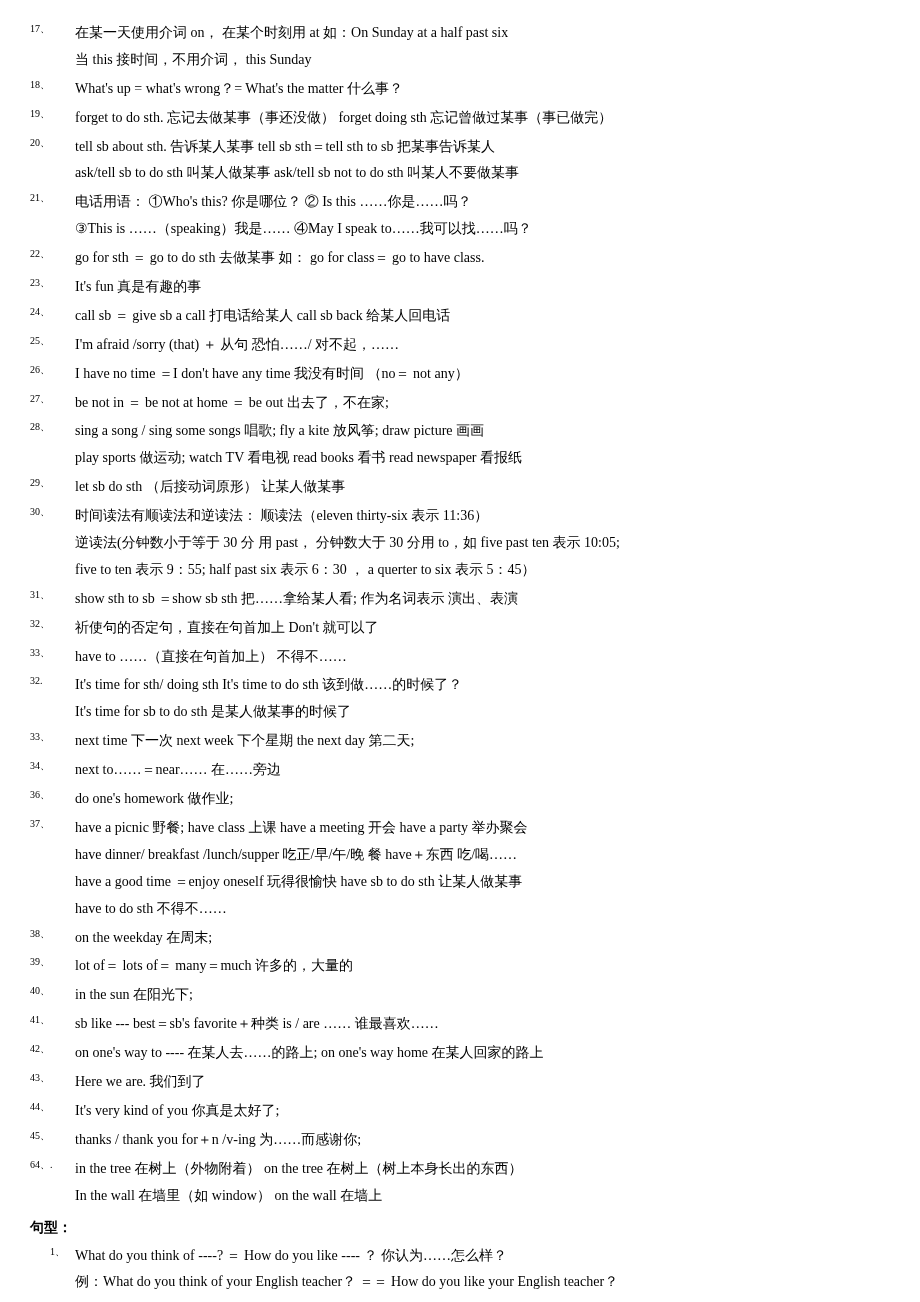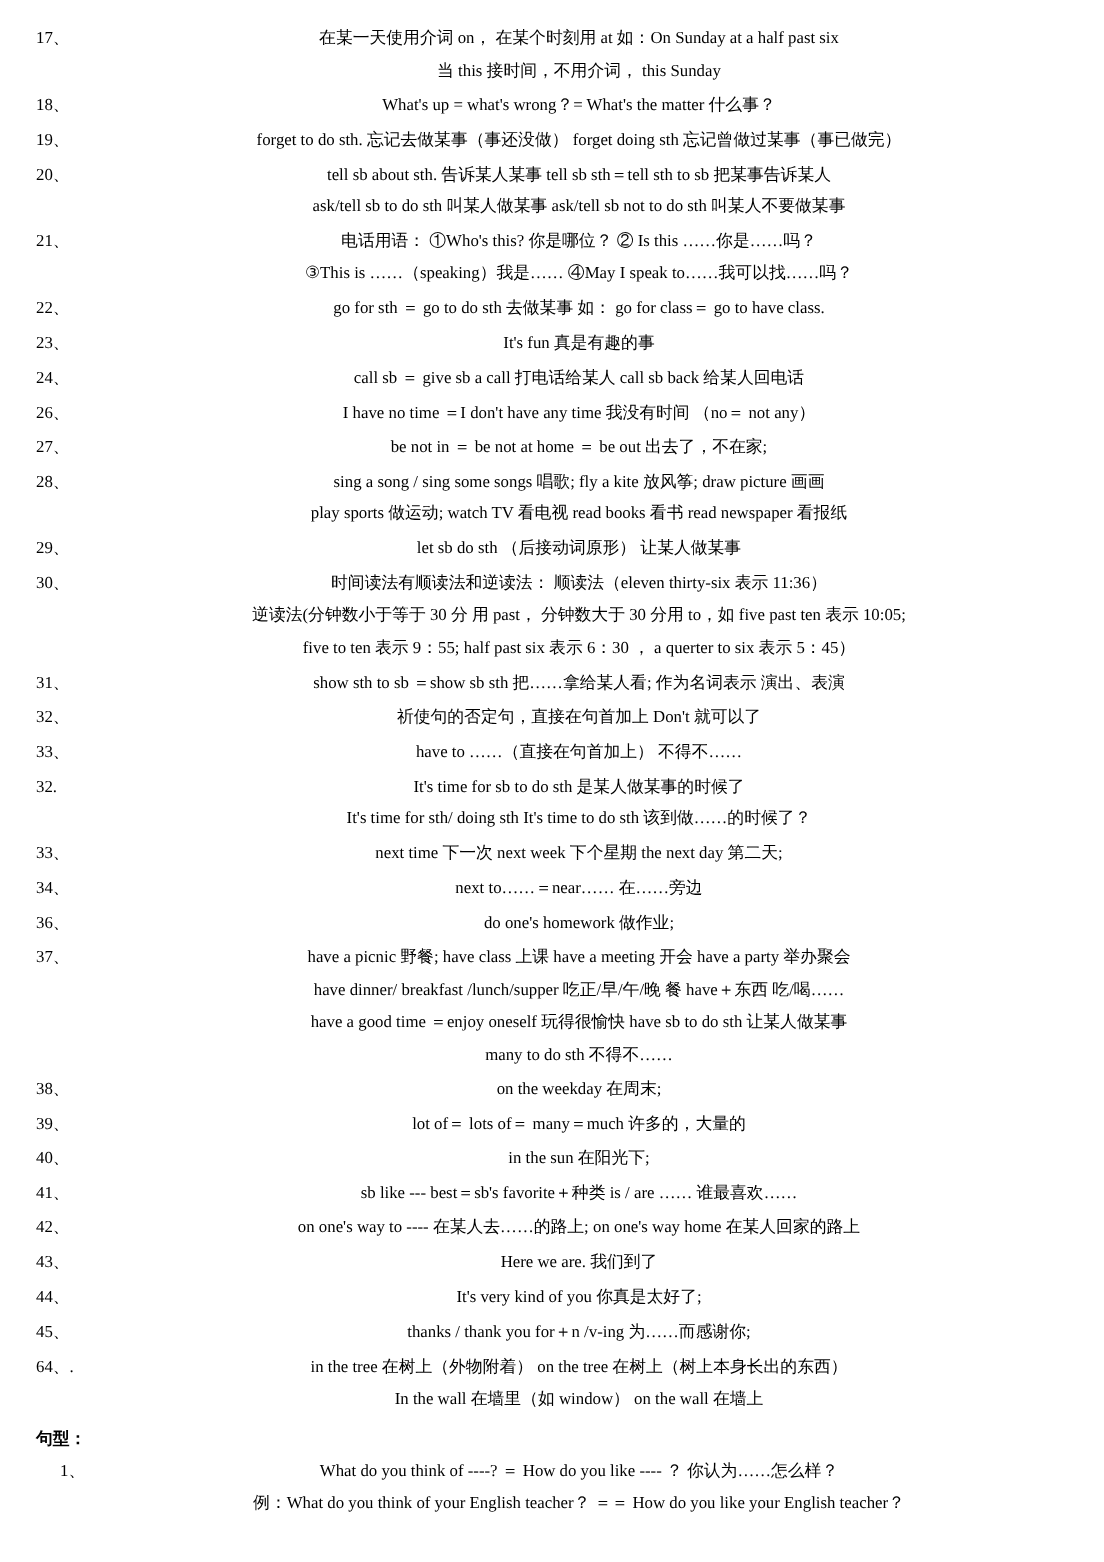--- a/index.html
+++ b/index.html
@@ -18,30 +18,29 @@
     .page {
       max-width: 860px;
       margin: 0 auto;
     }
     .entry {
       display: flex;
       margin-bottom: 2px;
     }
     .num {
       min-width: 45px;
-      font-size: 14px;
+      font-size: 10px;
     }
     .content {
       flex: 1;
       font-size: 14px;
       line-height: 1.85;
     }
     .content p {
       margin-bottom: 1px;
-      text-align: center;
     }
     .section-title {
       font-size: 14px;
       font-weight: bold;
       margin: 6px 0 2px 0;
     }
     .indent {
       padding-left: 20px;
     }
   </style>
@@ -96,20 +95,26 @@
           <p>It's fun    真是有趣的事</p>
         </div>
       </div>
       <div class="entry">
         <span class="num">24、</span>
         <div class="content">
           <p>call  sb  ＝  give  sb  a  call     打电话给某人    call sb back      给某人回电话</p>
         </div>
       </div>
       <div class="entry">
+        <span class="num">25、</span>
+        <div class="content">
+          <p>I'm afraid /sorry   (that) ＋ 从句                          恐怕……/ 对不起，……</p>
+        </div>
+      </div>
+      <div class="entry">
         <span class="num">26、</span>
         <div class="content">
           <p>I have no time  ＝I   don't   have   any   time  我没有时间    （no＝  not  any）</p>
         </div>
       </div>
       <div class="entry">
         <span class="num">27、</span>
         <div class="content">
           <p>be  not  in  ＝  be  not  at  home  ＝  be   out    出去了，不在家;</p>
         </div>
@@ -149,22 +154,22 @@
       </div>
       <div class="entry">
         <span class="num">33、</span>
         <div class="content">
           <p>have  to  ……（直接在句首加上）    不得不……</p>
         </div>
       </div>
       <div class="entry">
         <span class="num">32.</span>
         <div class="content">
+          <p>It's time for sth/ doing sth     It's time to do sth    该到做……的时候了？</p>
           <p>  It's time   for  sb  to do sth    是某人做某事的时候了</p>
-          <p>It's time for sth/ doing sth     It's time to do sth    该到做……的时候了？</p>
         </div>
       </div>
       <div class="entry">
         <span class="num">33、</span>
         <div class="content">
           <p>next time    下一次  next week  下个星期     the next day    第二天;</p>
         </div>
       </div>
       <div class="entry">
         <span class="num">34、</span>
@@ -177,21 +182,21 @@
         <div class="content">
           <p>do one's homework       做作业;</p>
         </div>
       </div>
       <div class="entry">
         <span class="num">37、</span>
         <div class="content">
           <p>have a picnic    野餐; have class 上课   have a meeting   开会   have  a  party  举办聚会</p>
           <p>  have dinner/ breakfast /lunch/supper    吃正/早/午/晚  餐     have＋东西    吃/喝……</p>
           <p>  have a good time ＝enjoy oneself    玩得很愉快    have  sb  to  do   sth   让某人做某事</p>
-          <p>  many  to  do  sth  不得不……</p>
+          <p>  have  to  do  sth  不得不……</p>
         </div>
       </div>
       <div class="entry">
         <span class="num">38、</span>
         <div class="content">
           <p>on the weekday        在周末;</p>
         </div>
       </div>
       <div class="entry">
         <span class="num">39、</span>

